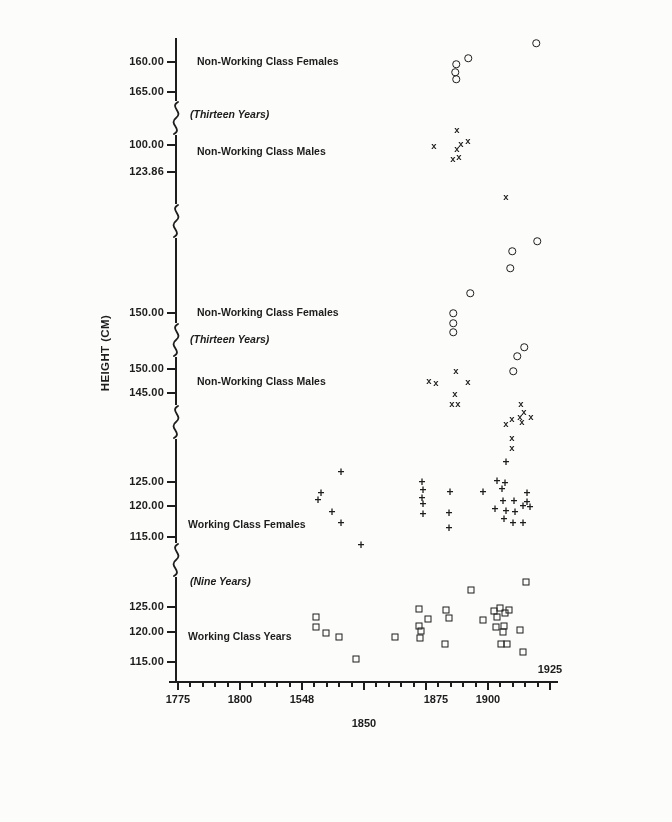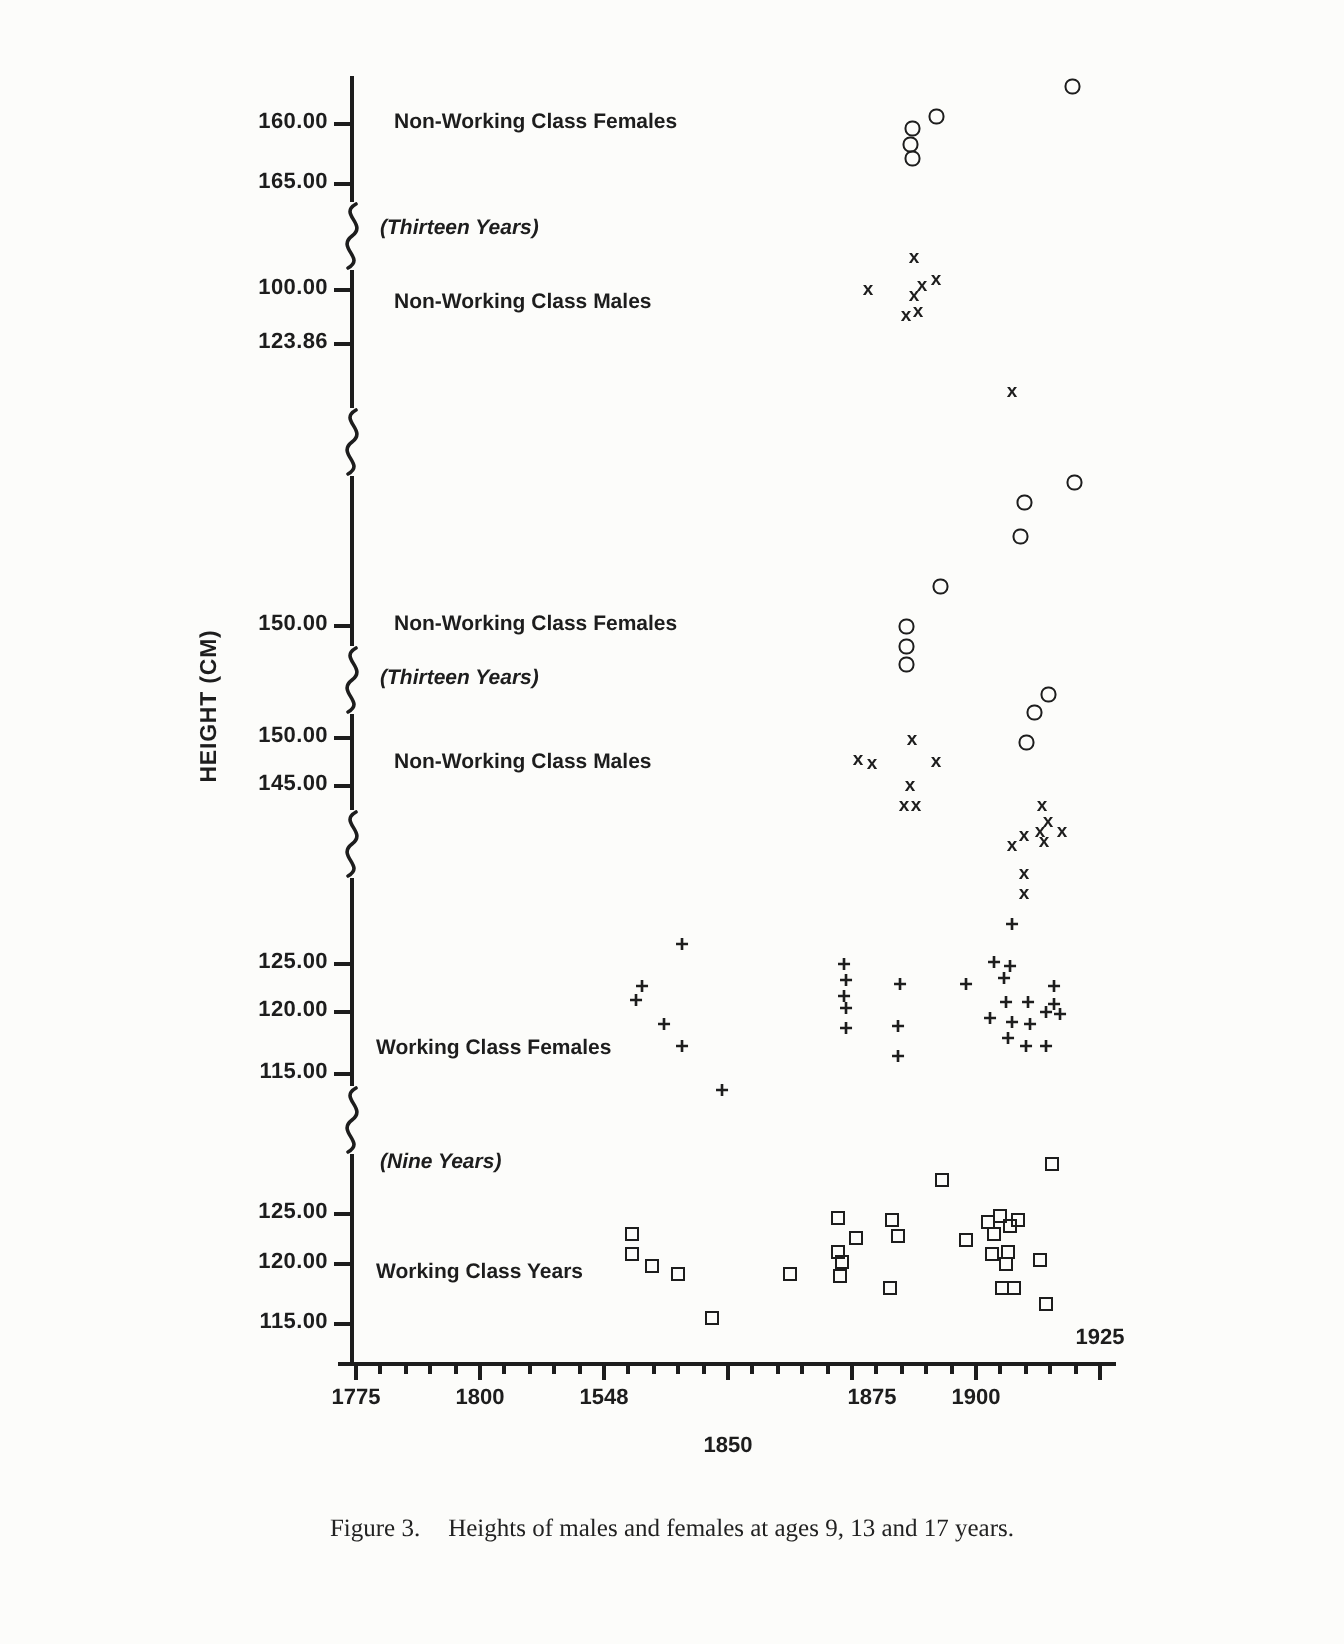--- a/index.html
+++ b/index.html
@@ -237,16 +237,13 @@
       <span class="pt pt-square" style="left: 509px; top: 610px;"></span>
       <span class="pt pt-square" style="left: 496px; top: 627px;"></span>
       <span class="pt pt-square" style="left: 504px; top: 626px;"></span>
       <span class="pt pt-square" style="left: 503px; top: 632px;"></span>
       <span class="pt pt-square" style="left: 501px; top: 644px;"></span>
       <span class="pt pt-square" style="left: 507px; top: 644px;"></span>
       <span class="pt pt-square" style="left: 520px; top: 630px;"></span>
       <span class="pt pt-square" style="left: 526px; top: 582px;"></span>
       <span class="pt pt-square" style="left: 523px; top: 652px;"></span>
     </div>
-  <div class="caption">
-    <span class="cap-label">Figure 3.</span><span>Heights of males and females at ages 9, 13 and 17 years.</span>
-  </div>
 </div>
 
 </body></html>

